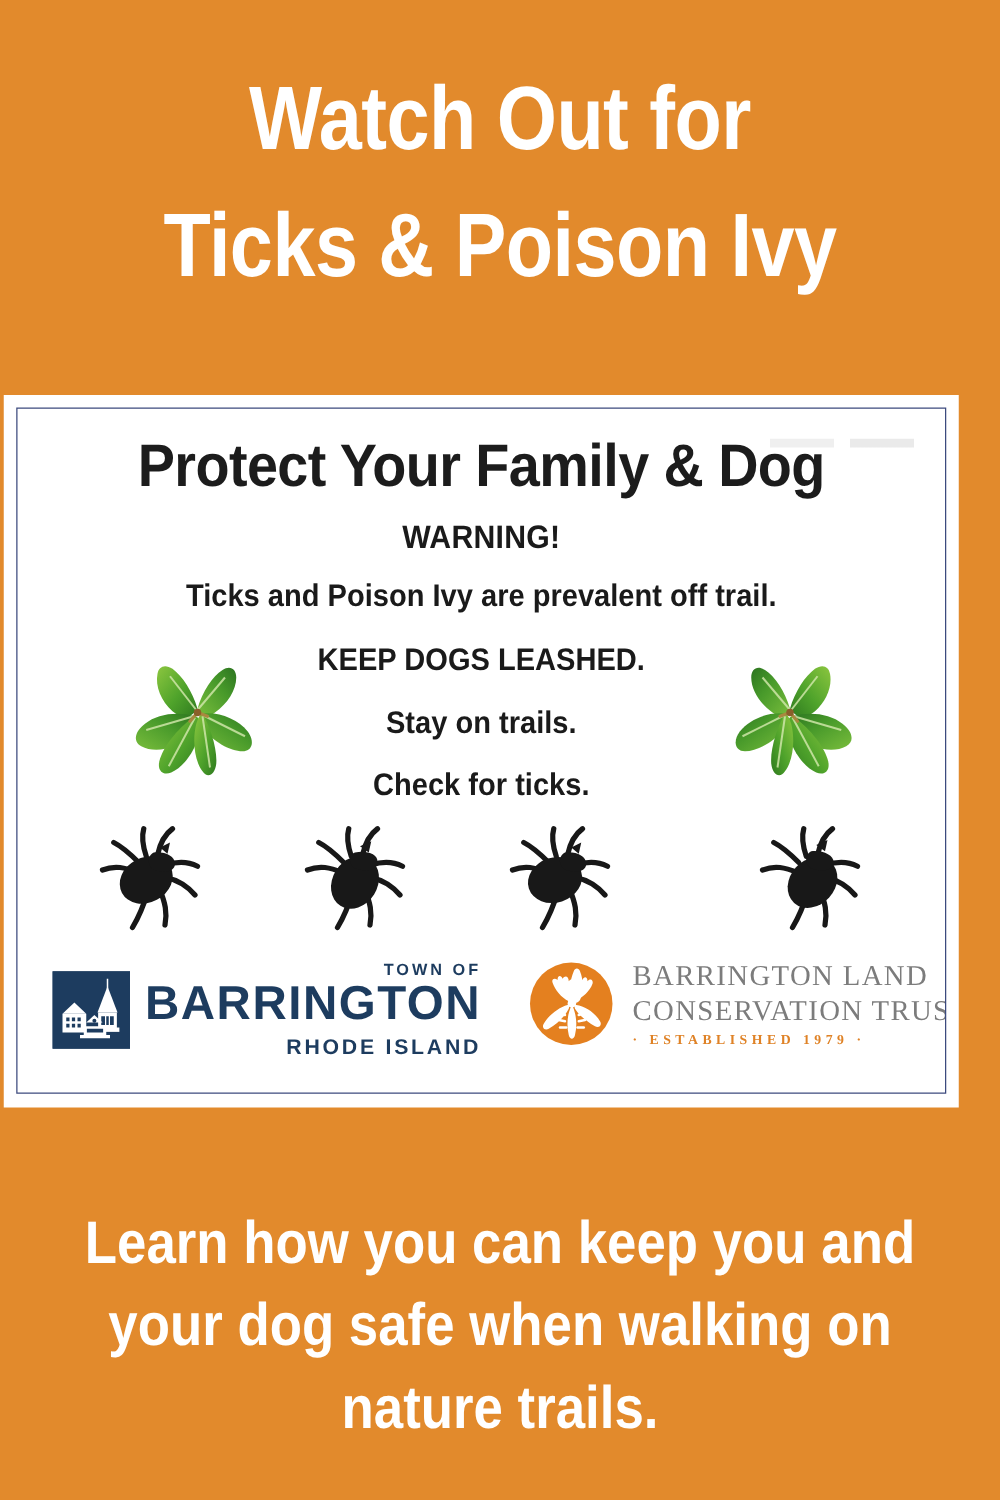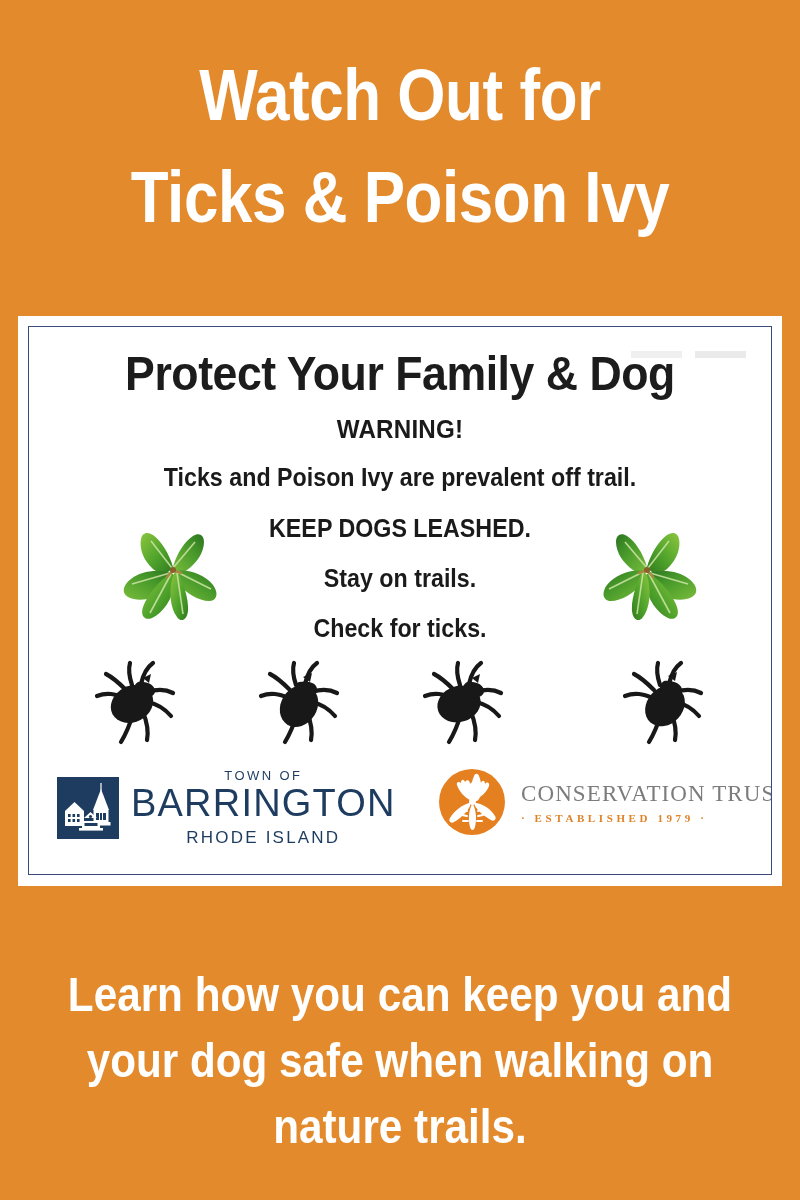--- a/index.html
+++ b/index.html
@@ -29,21 +29,21 @@
     line-height: 1.42;
     letter-spacing: -0.5px;
     transform: scaleX(0.86);
     transform-origin: 400px 0;
   }
   .headline .hl-line { display: block; white-space: nowrap; }
 
   
   .sign-outer {
     position: absolute;
-    left: 18px;
+    left: 3px;
     top: 316px;
     width: 764px;
     height: 570px;
     background: #ffffff;
     box-sizing: border-box;
   }
   .sign-inner {
     position: absolute;
     left: 10px;
     top: 10px;
@@ -145,24 +145,24 @@
     align-items: center;
   }
   .barrington-mark {
     width: 62px;
     height: 62px;
     background: #1d3c5f;
     flex: none;
   }
   .barrington-words {
     margin-left: 12px;
-    text-align: center;
+    text-align: right;
     color: #1d3c5f;
     font-family: "Liberation Sans", sans-serif;
-    font-weight: normal;
+    font-weight: bold;
   }
   .b-town   { font-size: 13px; letter-spacing: 2.4px; line-height: 1.1; }
   .b-name   { font-size: 38px; letter-spacing: 1.2px; line-height: 1.02; margin-top: 1px; }
   .b-state  { font-size: 17px; letter-spacing: 2.2px; line-height: 1.1; margin-top: 6px; }
 
   .logo-blct {
     position: absolute;
     left: 408px;
     top: 0px;
     display: flex;
@@ -438,20 +438,21 @@
                   <path d="M31 54 L26 54"></path>
                 <path d="M41 44 L46 42"></path>
                   <path d="M41 49 L46 48"></path>
                   <path d="M40 54 L45 54"></path>
               </g>
               <circle cx="35.5" cy="34.5" r="3.4"></circle>
             </g>
           </svg>
         </div>
         <div class="blct-words">
+          <div class="blct-l1">BARRINGTON LAND</div>
           <div class="blct-l2">CONSERVATION TRUST</div>
           <div class="blct-est">· ESTABLISHED 1979 ·</div>
         </div>
       </div>
 
     </div>
   </div>
 </div>
 
 <div class="caption">

